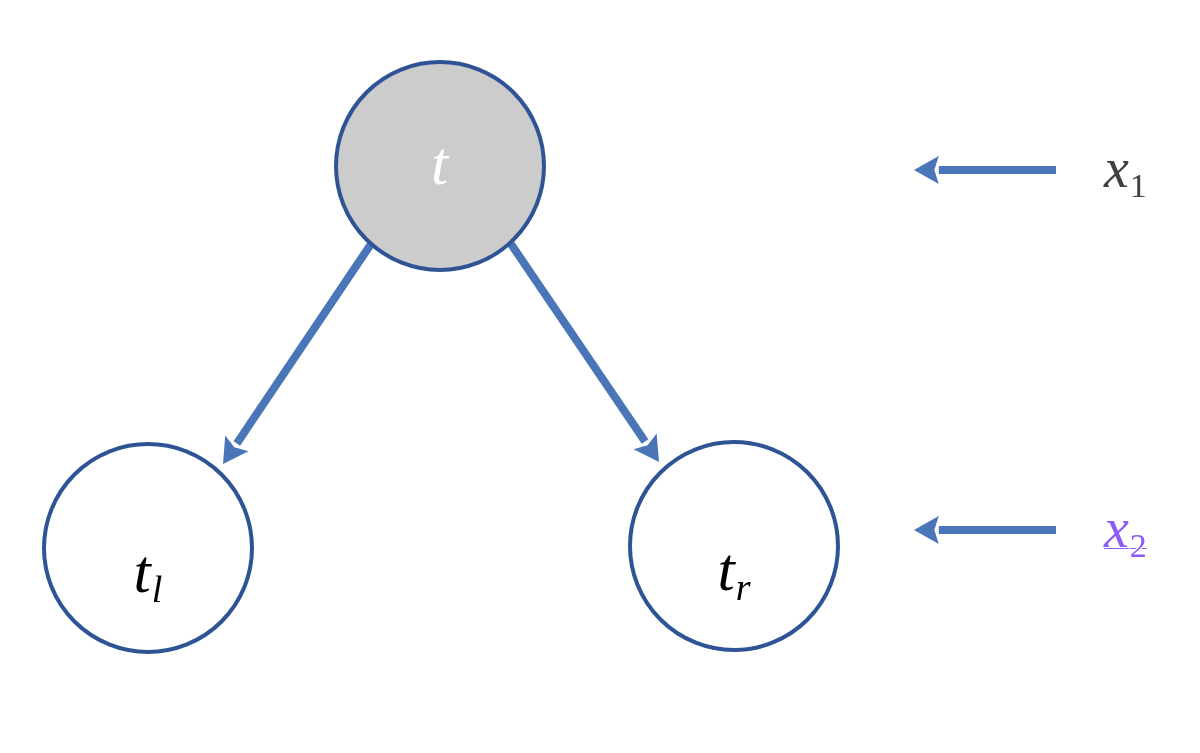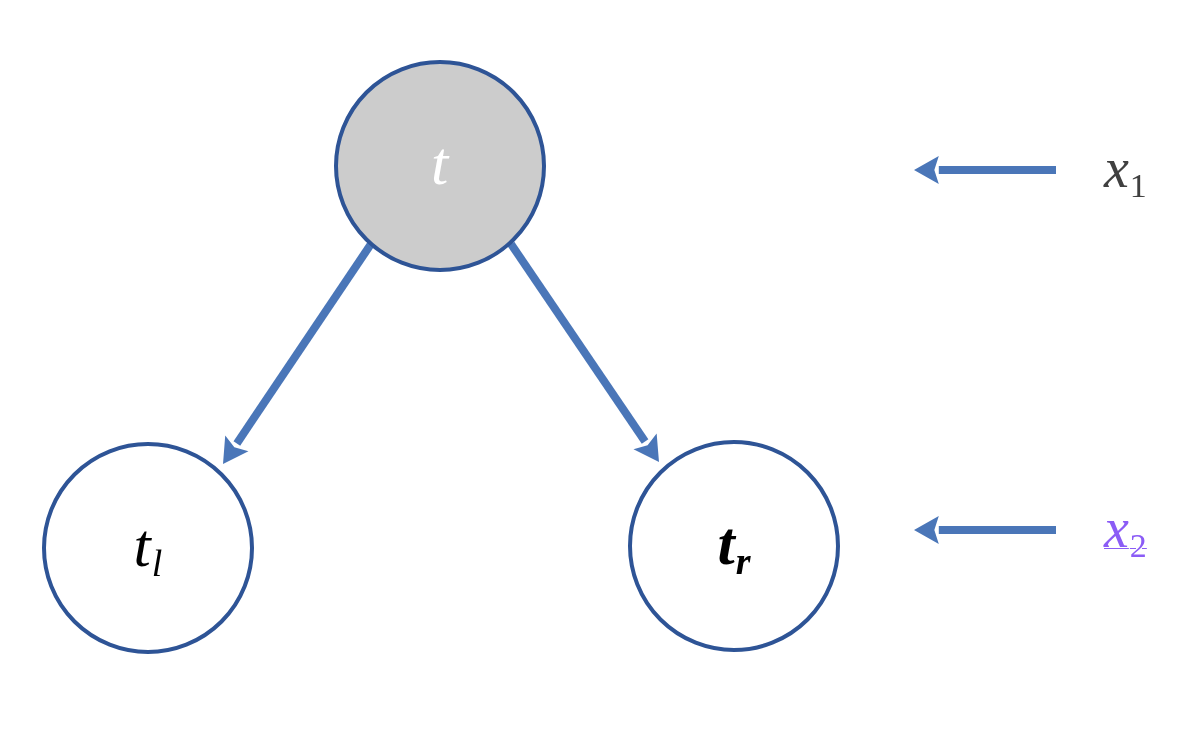--- a/index.html
+++ b/index.html
@@ -43,20 +43,21 @@
     font-size: 38px;
     vertical-align: -0.28em;
     margin-left: 1px;
     font-style: italic;
   }
   #root-label {
     color: #ffffff;
   }
   #left-label, #right-label {
     color: #000000;
+    margin-top: 26px;
   }
   .axis-label {
     position: absolute;
     font-family: "Liberation Serif", serif;
     font-style: italic;
     color: #000000;
     line-height: 1;
     white-space: nowrap;
     user-select: none;
   }
@@ -108,21 +109,21 @@
   </svg>
 
   <div class="node-label" id="root-label" style="color: rgb(255, 255, 255); left: 431px; top: 131.5px;">
     <span class="base">t</span><span class="sub"></span>
   </div>
 
   <div class="node-label" id="left-label" style="color: rgb(0, 0, 0); left: 133.5px; top: 513.5px;">
     <span class="base">t</span><span class="sub">l</span>
   </div>
 
-  <div class="node-label" id="right-label" style="color: rgb(0, 0, 0); left: 717.5px; top: 511.5px; font-weight: bold;">
+  <div class="node-label" id="right-label" style="color: rgb(0, 0, 0); left: 717.5px; top: 511.5px;">
     <span class="base">t</span><span class="sub">r</span>
   </div>
 
   <div class="axis-label" id="feat-label-0" style="left: 1104px; top: 140px; color: #404040;">
     <span class="base">x</span><span class="sub">1</span>
   </div>
 
   <div class="axis-label" id="feat-label-1" style="left: 1104px; top: 500px; color: #8b5cf6; text-decoration: underline;">
     <span class="base">x</span><span class="sub">2</span>
   </div>

